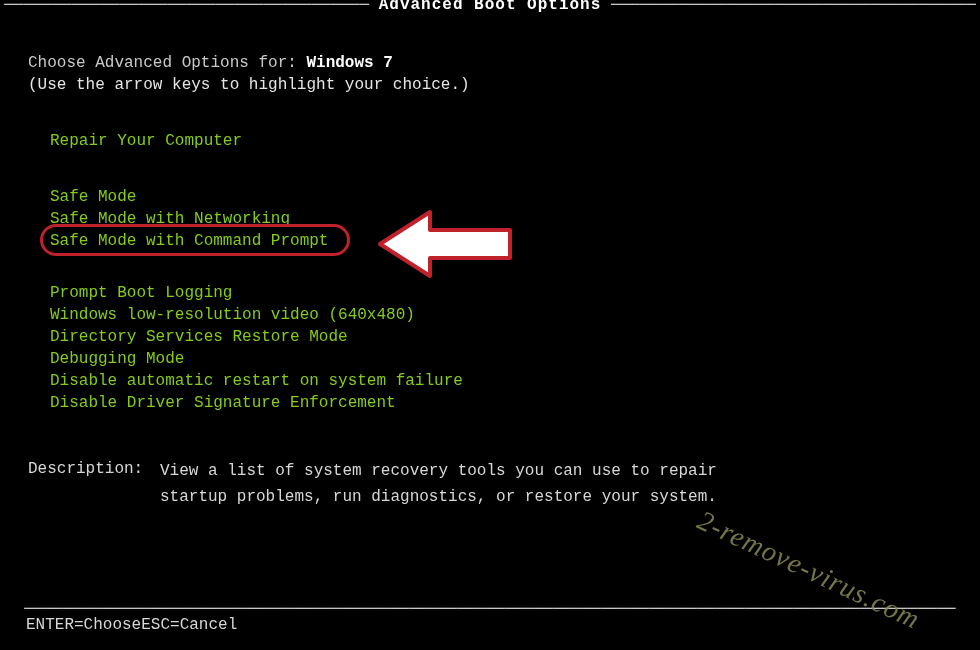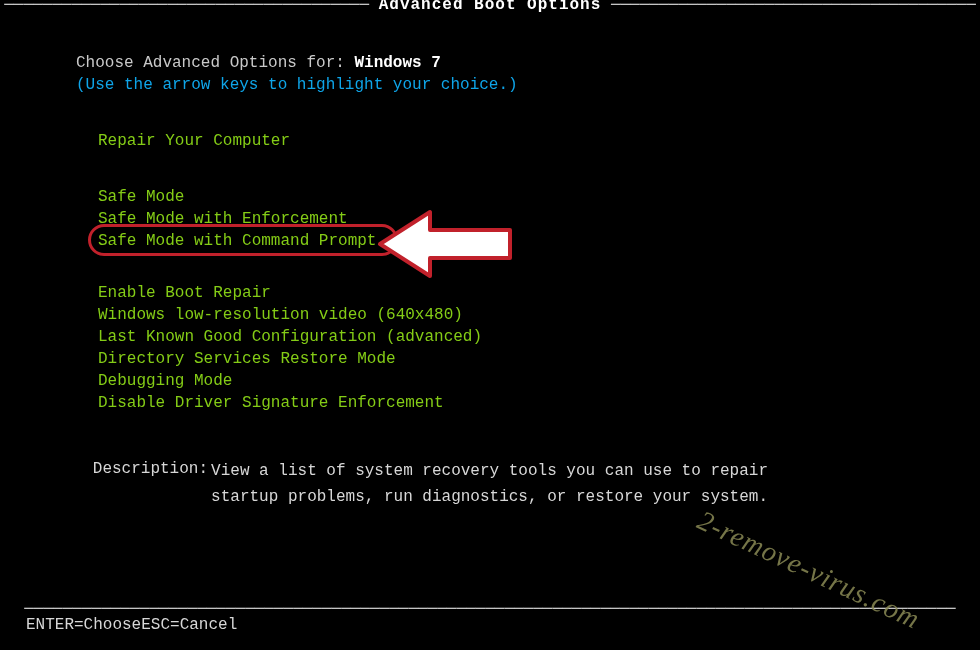--- a/index.html
+++ b/index.html
@@ -33,28 +33,27 @@
   }
   .title-text {
     font-weight: bold;
     color: #fff;
     letter-spacing: 1px;
   }
   .body-area {
     padding: 38px 28px 0 28px;
     color: #c9c9c9;
     line-height: 22px;
-    margin-left: 48px;
   }
   .choose-line .bold {
     font-weight: bold;
     color: #fff;
   }
   .hint-line {
-    color: #0ea5e9;
+    color: #e5e5e5;
   }
   .section {
     margin-top: 34px;
     padding-left: 22px;
   }
   .section-tight {
     margin-top: 30px;
     padding-left: 22px;
   }
   .item {
@@ -74,21 +73,20 @@
     height: 32px;
     border: 3px solid #c1212b;
     border-radius: 16px;
     box-sizing: border-box;
     pointer-events: none;
   }
   .desc-block {
     margin-top: 44px;
     padding-left: 0px;
     display: flex;
-    text-align: right;
   }
   .desc-label {
     width: 132px;
     color: #d7d7d7;
   }
   .desc-text {
     flex: 1;
     color: #d7d7d7;
     max-width: 560px;
     line-height: 26px;
@@ -148,33 +146,33 @@
       <span>Choose Advanced Options for: </span><span class="bold">Windows 7</span>
     </div>
     <div class="hint-line">(Use the arrow keys to highlight your choice.)</div>
 
     <div class="section">
       <div class="item">Repair Your Computer</div>
     </div>
 
     <div class="section">
       <div class="item">Safe Mode</div>
-      <div class="item">Safe Mode with Enforcement</div>
+      <div class="item">Safe Mode with Networking</div>
       <div class="highlight-wrap">
         <div class="item">Safe Mode with Command Prompt</div>
         <div class="highlight-oval"></div>
       </div>
     </div>
 
     <div class="section-tight">
-      <div class="item">Enable Boot Repair</div>
+      <div class="item">Prompt Boot Logging</div>
       <div class="item">Windows low-resolution video (640x480)</div>
-      <div class="item">Last Known Good Configuration (advanced)</div>
       <div class="item">Directory Services Restore Mode</div>
       <div class="item">Debugging Mode</div>
+      <div class="item">Disable automatic restart on system failure</div>
       <div class="item">Disable Driver Signature Enforcement</div>
     </div>
 
 
     <div class="desc-block">
       <div class="desc-label">Description:</div>
       <div class="desc-text">View a list of system recovery tools you can use to repair startup problems, run diagnostics, or restore your system.</div>
     </div>
 
   </div>

